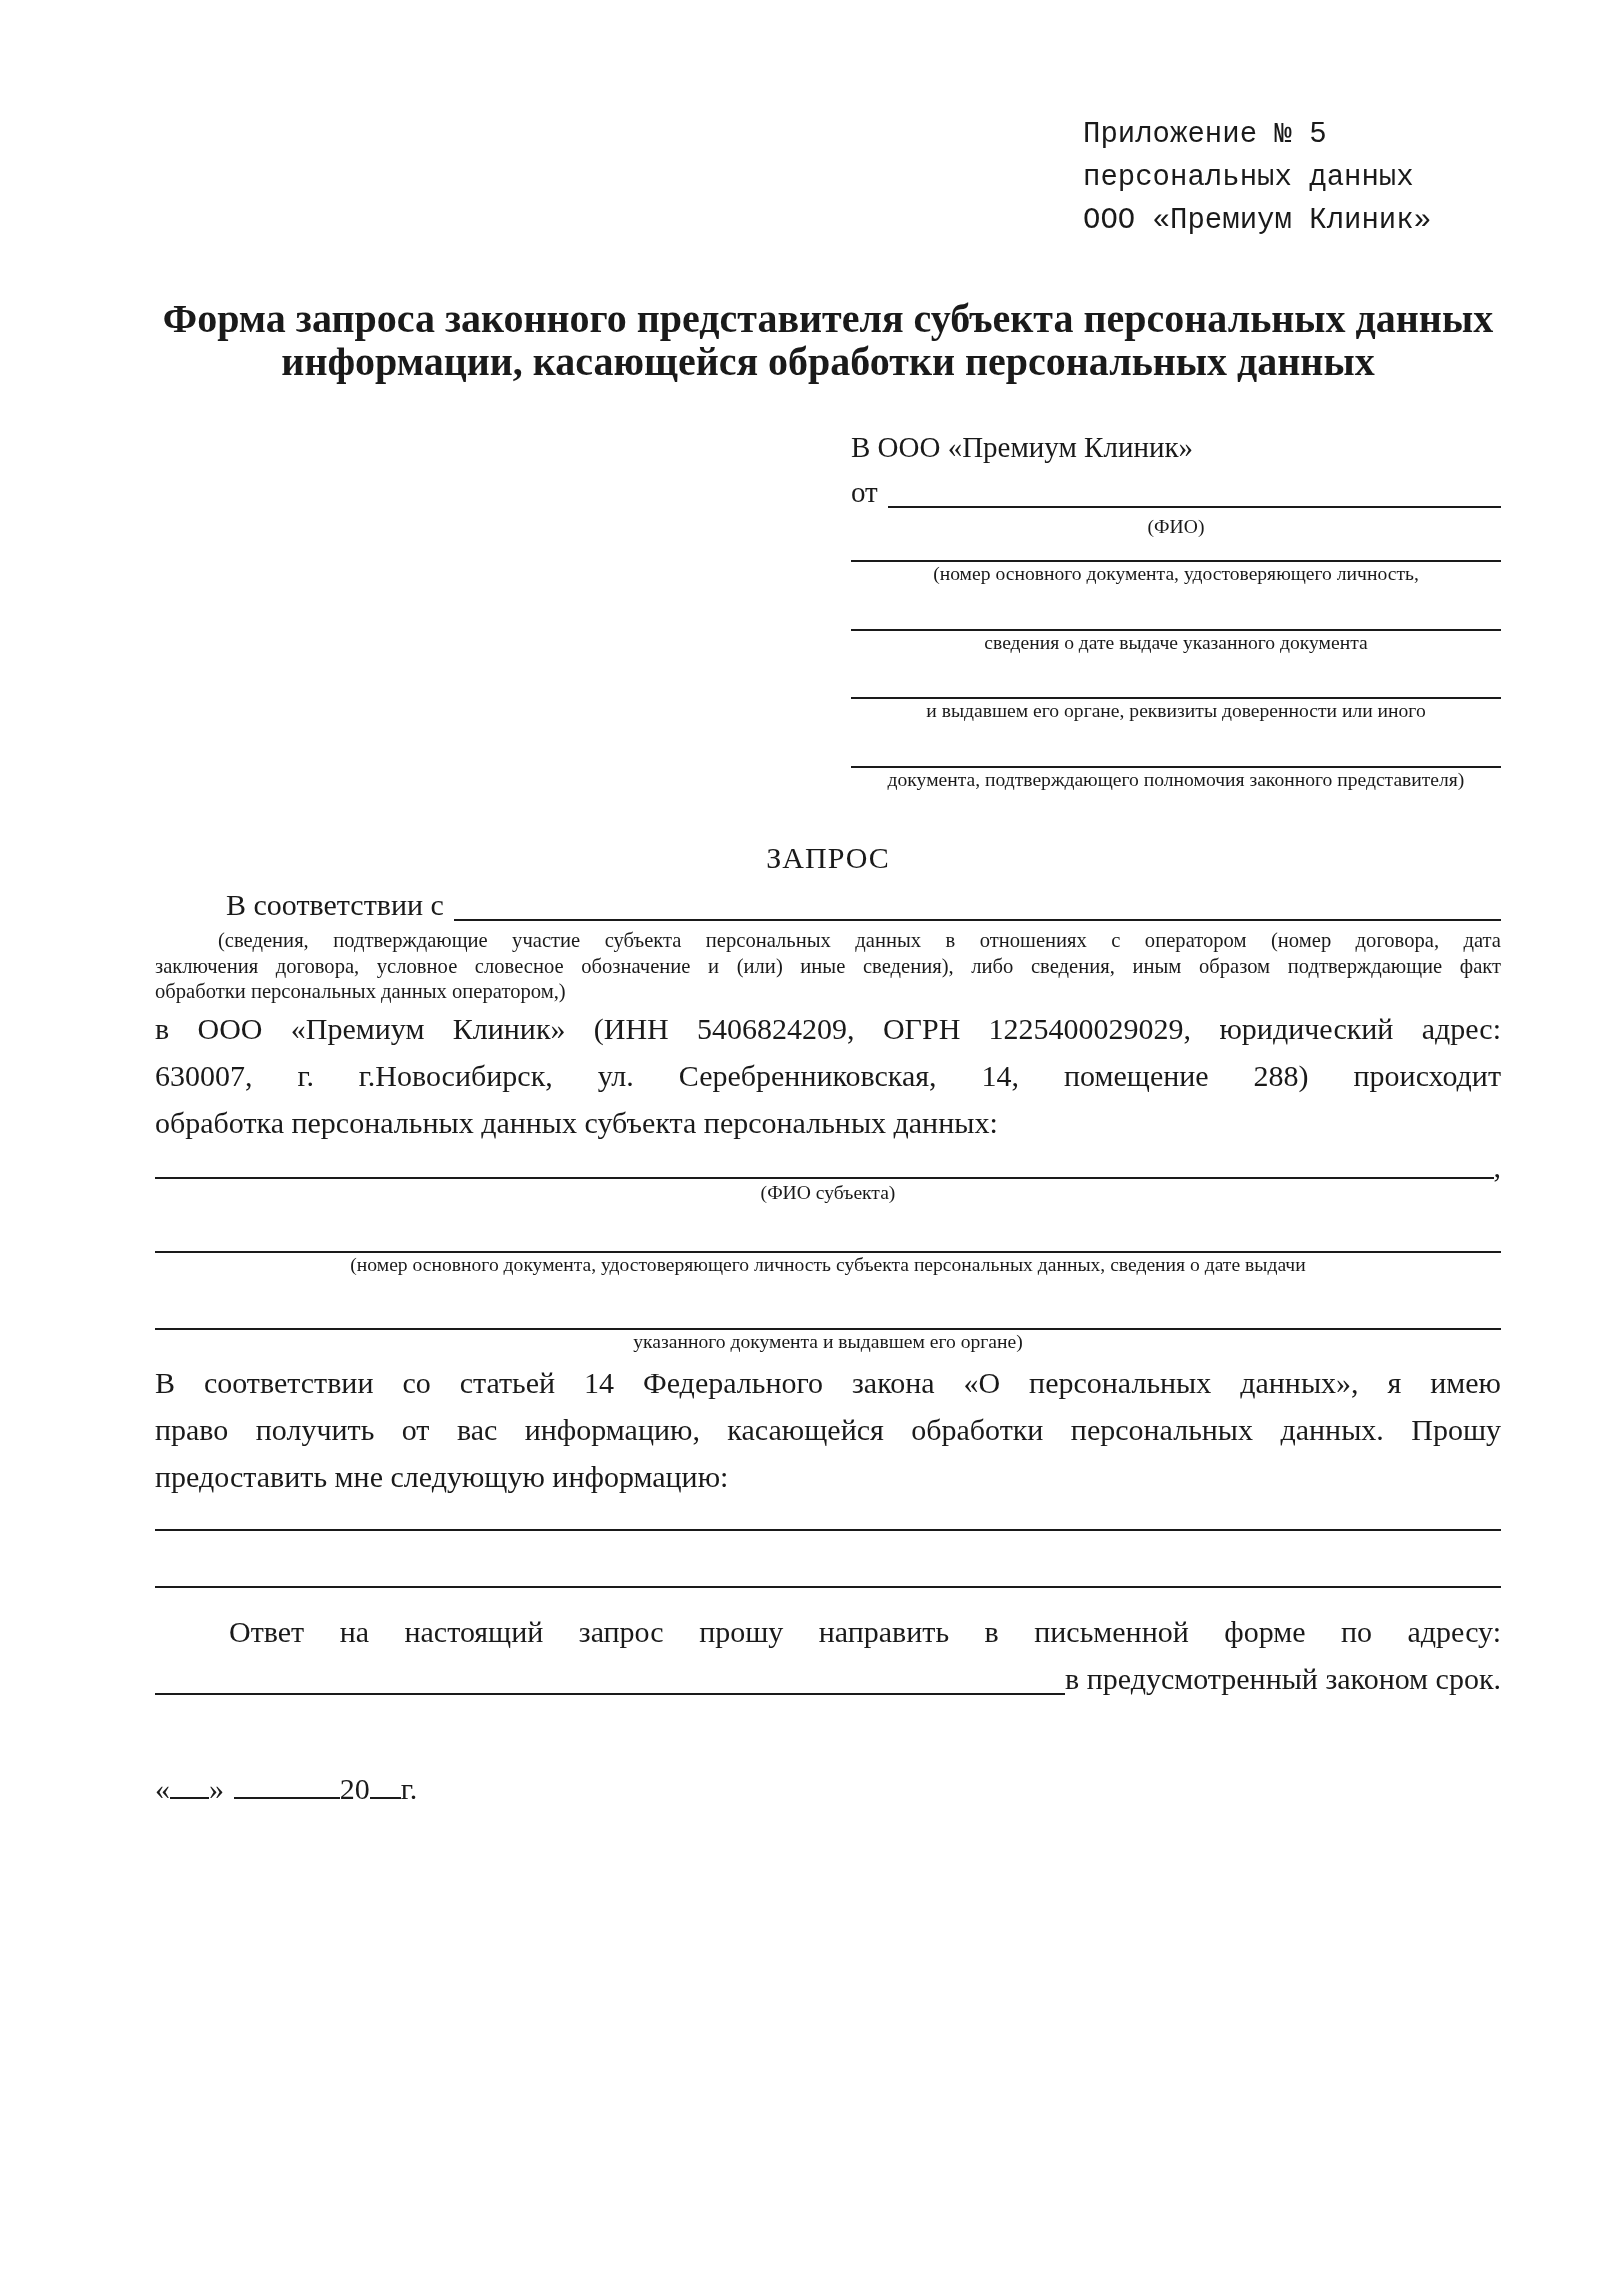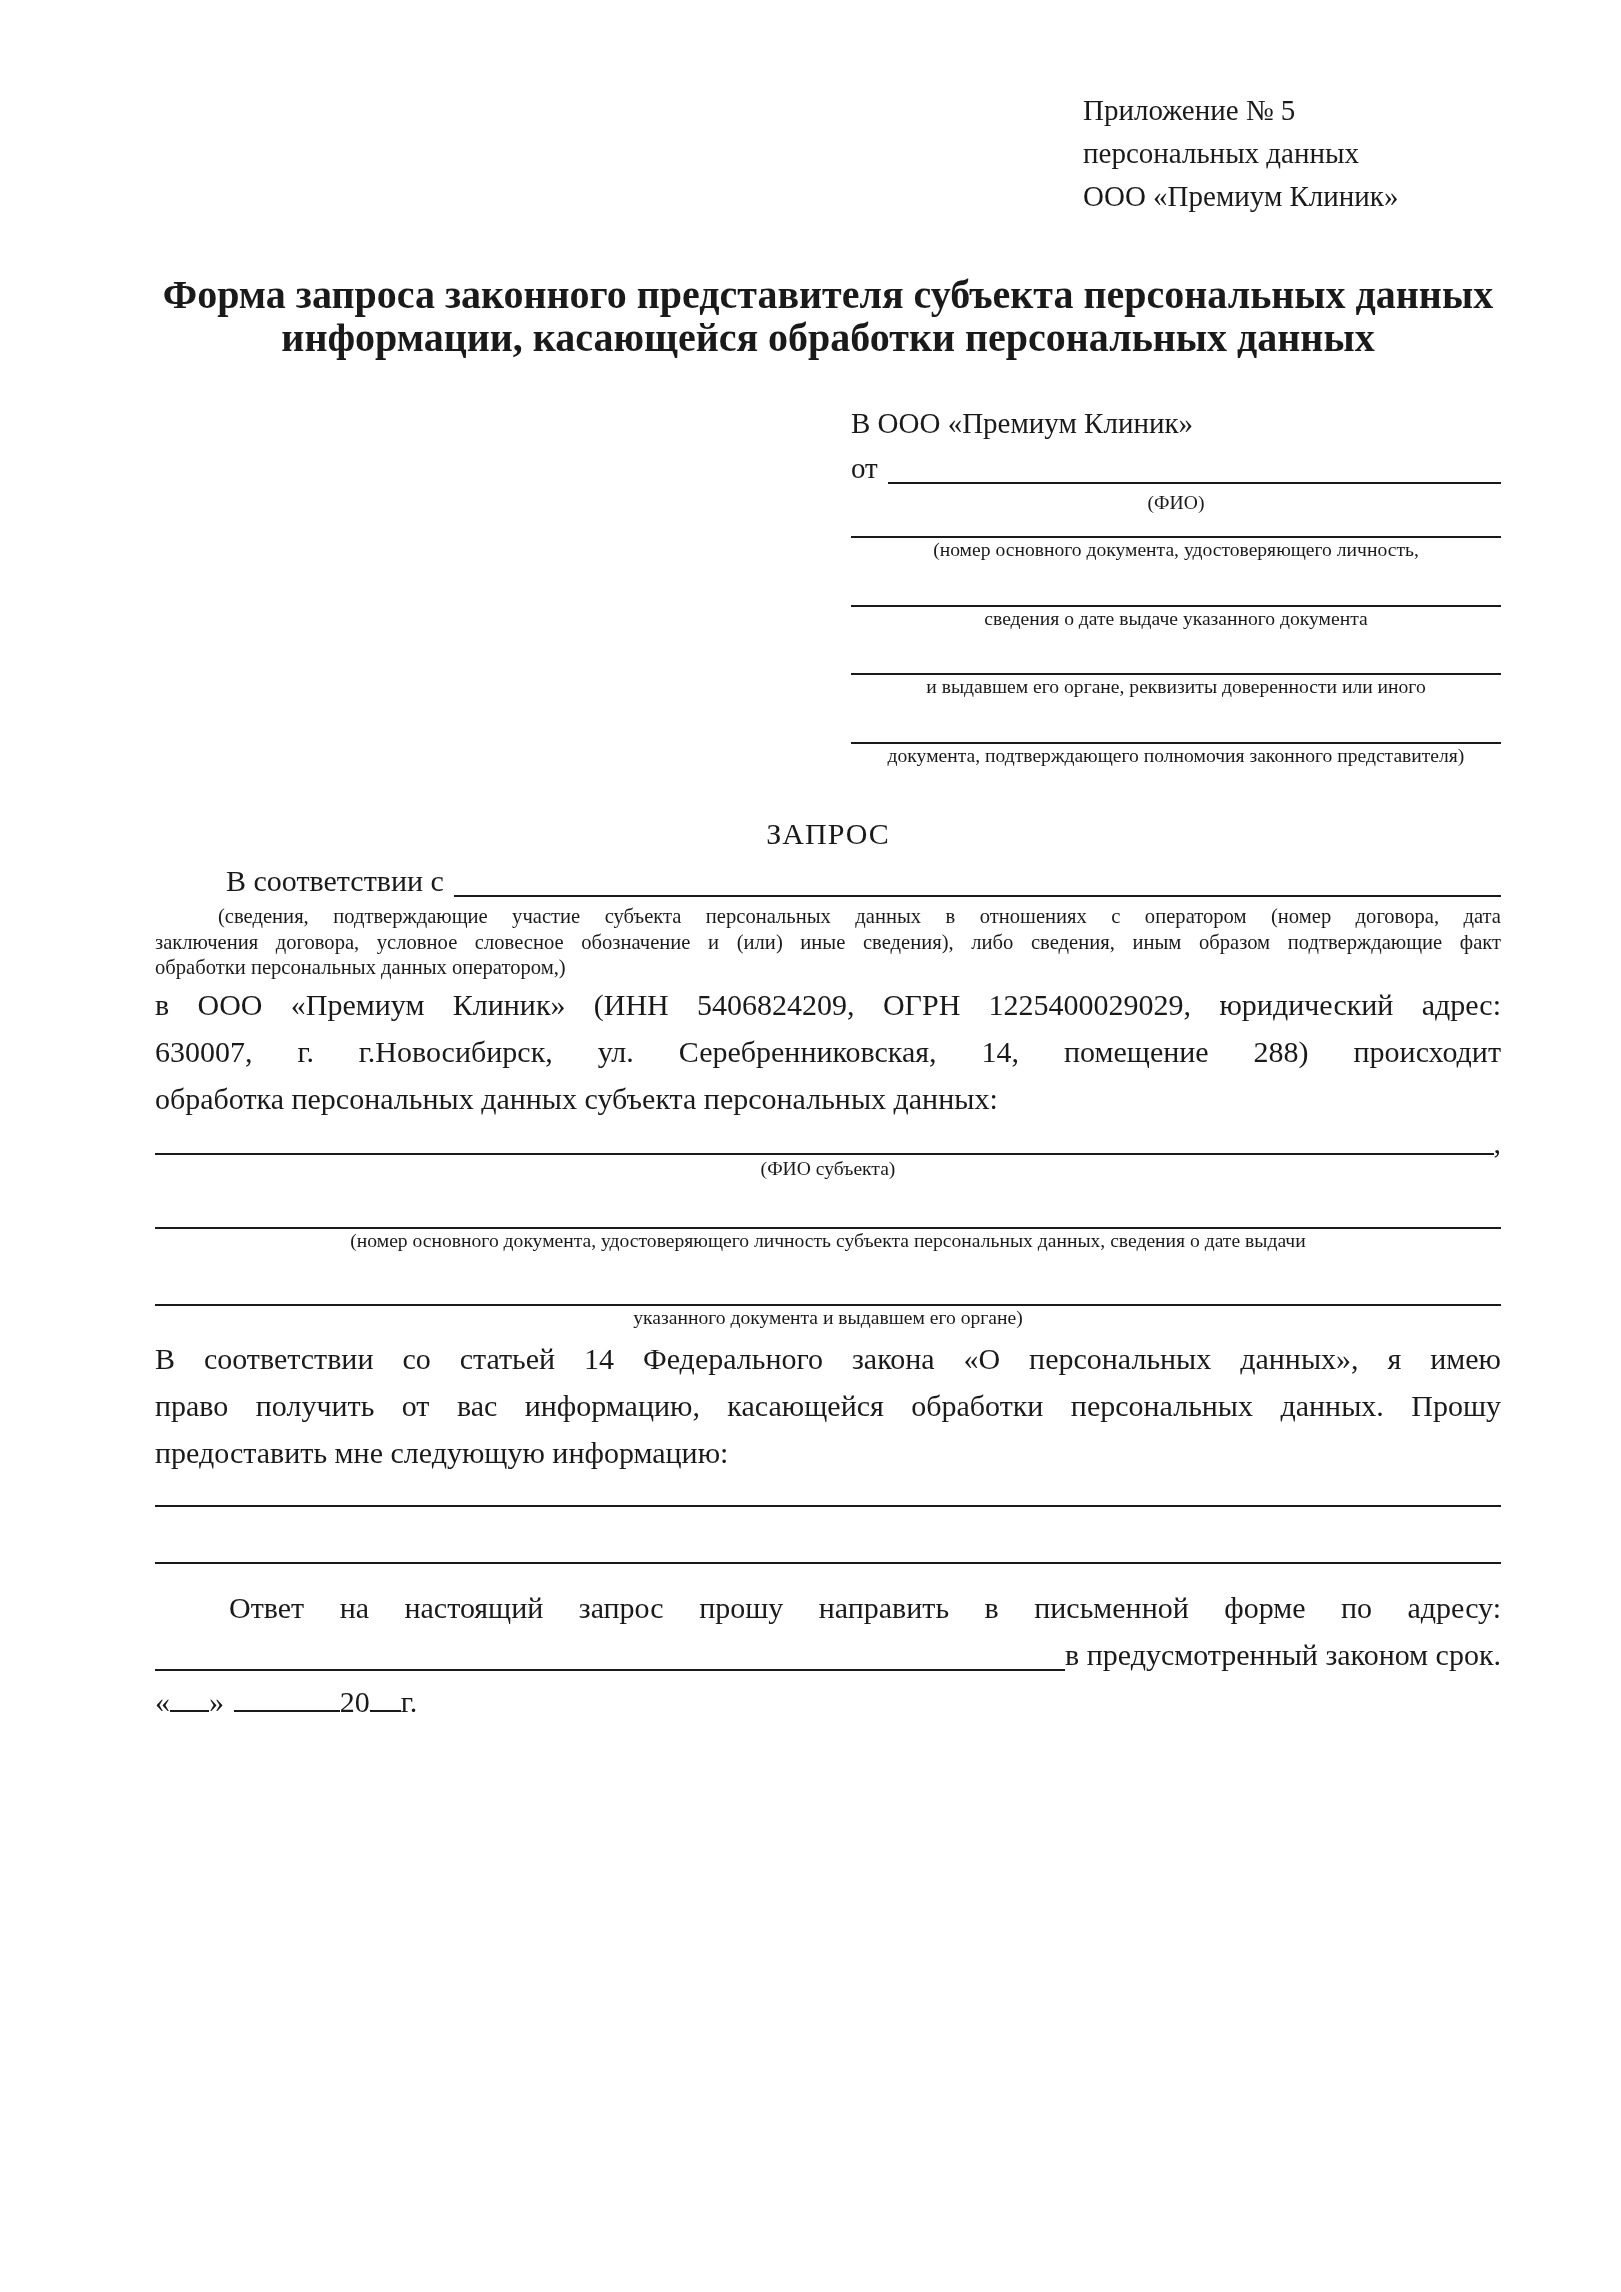--- a/index.html
+++ b/index.html
@@ -9,24 +9,25 @@
     height: 2293px;
     background: #ffffff;
     color: #1a1a1a;
     font-family: "Liberation Serif", "DejaVu Serif", serif;
     box-sizing: border-box;
     padding: 0 120px 0 155px;
     overflow: hidden;
   }
   
   .appendix {
-    padding-top: 89px;
+    padding-top: 113px;
     margin-left: 928px;
     font-size: 29px;
     line-height: 43px;
+    font-family: Liberation Mono, monospace;
   }
   
   .title {
     margin-top: 55px;
     font-size: 40px;
     font-weight: bold;
     line-height: 43px;
     text-align: center;
   }
   
@@ -76,20 +77,21 @@
   .wl-2 { height: 51px; }
   .law-par { margin-top: 5.9px; }
   .blankline { border-bottom: 2.9px solid #1a1a1a; }
   .b1 { height: 29px; }
   .b2 { height: 55px; }
   .reply-l1 { margin-top: 20px; padding-left: 74px; text-align: justify; text-align-last: justify; font-family: Liberation Serif, serif; }
   .reply-row { display: flex; align-items: stretch; font-size: 30px; line-height: 47px; }
   .reply-row .fill { margin-bottom: 6.9px; }
   
   .sig-row {
+    margin-top: 63px;
     display: flex;
     justify-content: space-between;
     align-items: center;
     font-size: 30px;
     line-height: 47px;
   }
   .bl {
     display: inline-block;
     border-bottom: 2.9px solid #1a1a1a;
     height: 29px;

